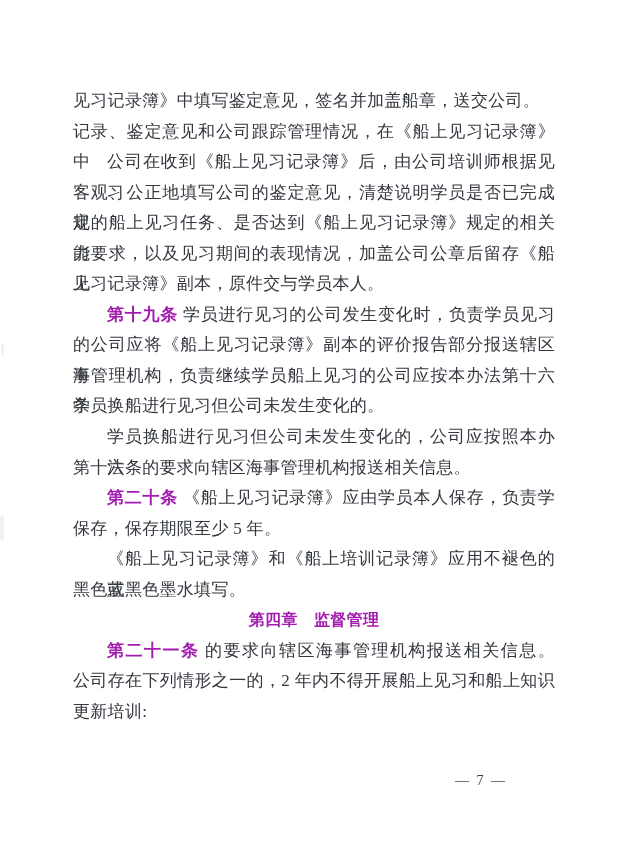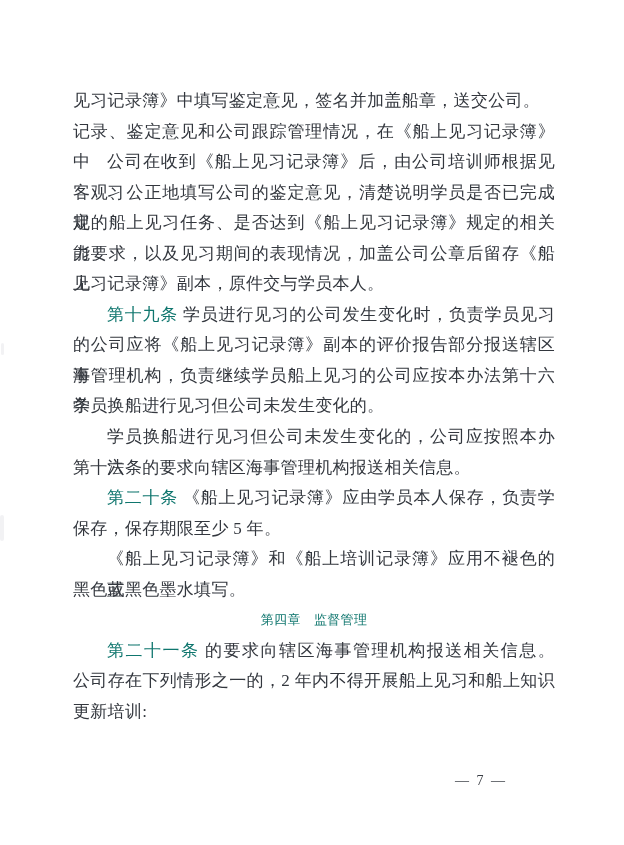--- a/index.html
+++ b/index.html
@@ -36,27 +36,27 @@
     text-align-last: justify;
     text-justify: inter-character;
   }
   .line.indent { padding-left: 34px; }
   .line.center {
     text-align: center;
     text-align-last: center;
     white-space: normal;
   }
   .line.heading {
-    font-size: 13px;
+    font-size: 16px;
     font-weight: bold;
     color: #2c2f35;
   }
   .b {
-    font-weight: normal;
-    color: #0f766e;
+    font-weight: bold;
+    color: #a21caf;
   }
   .page-number {
     position: absolute;
     top: 773px;
     left: 455px;
     font-size: 14px;
     letter-spacing: 2px;
     color: #3a3e45;
     white-space: nowrap;
   }

